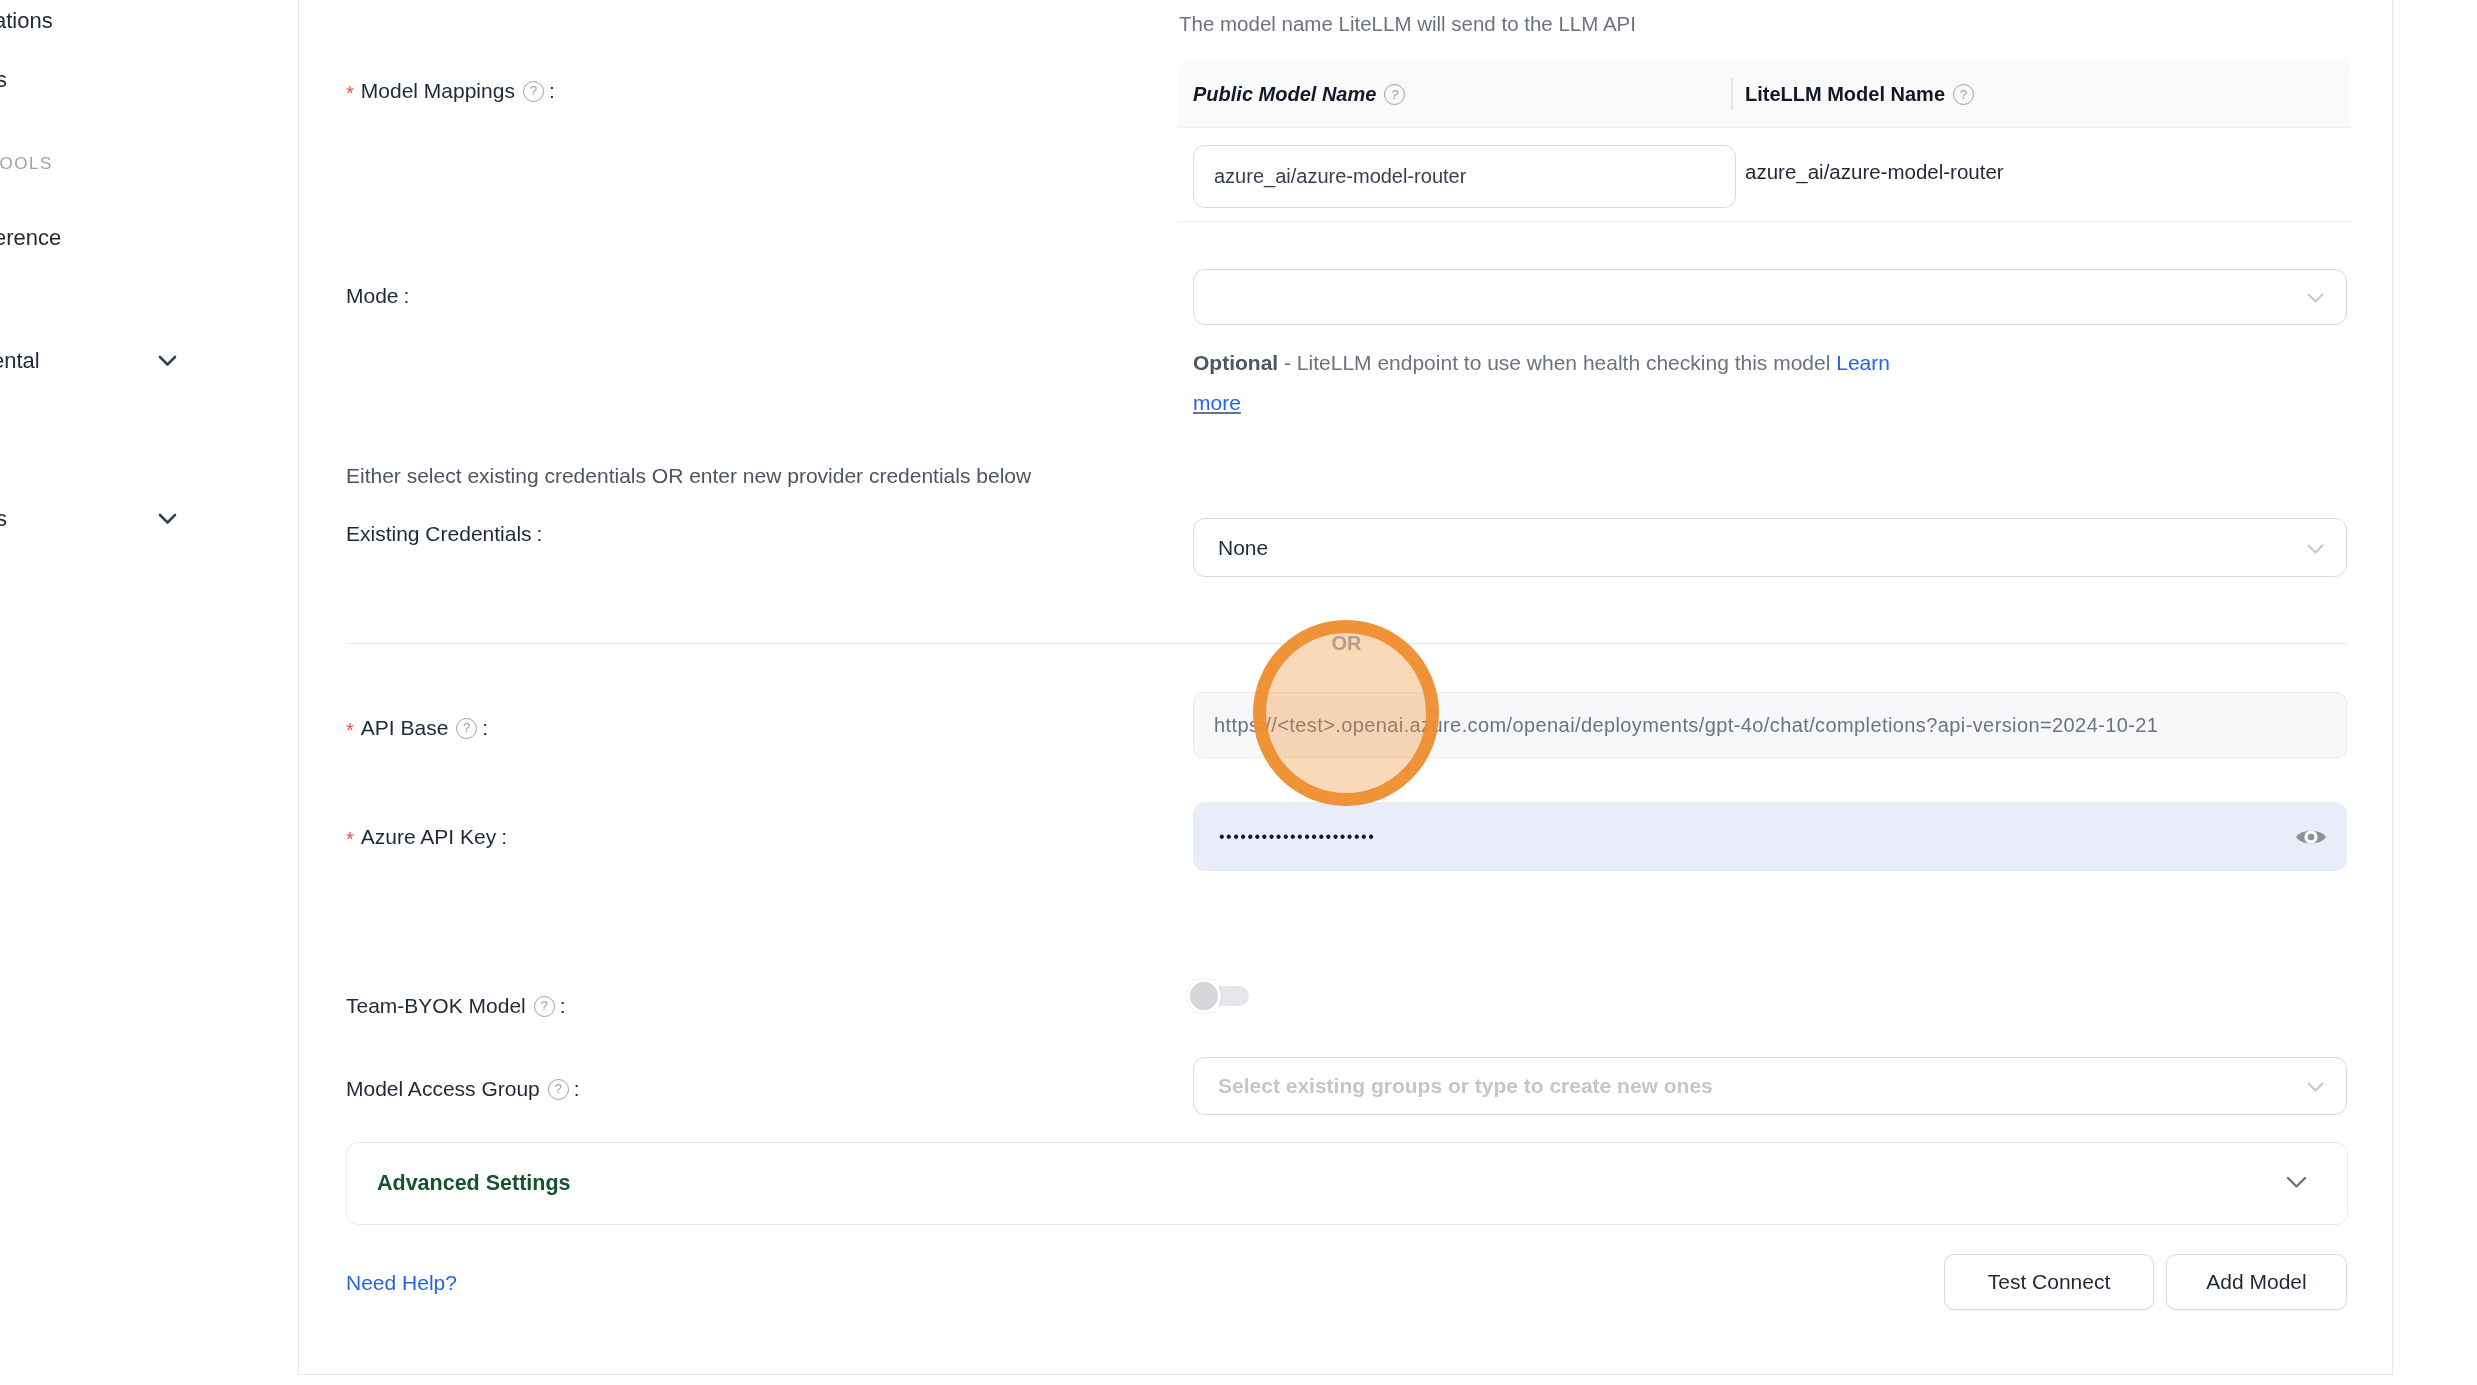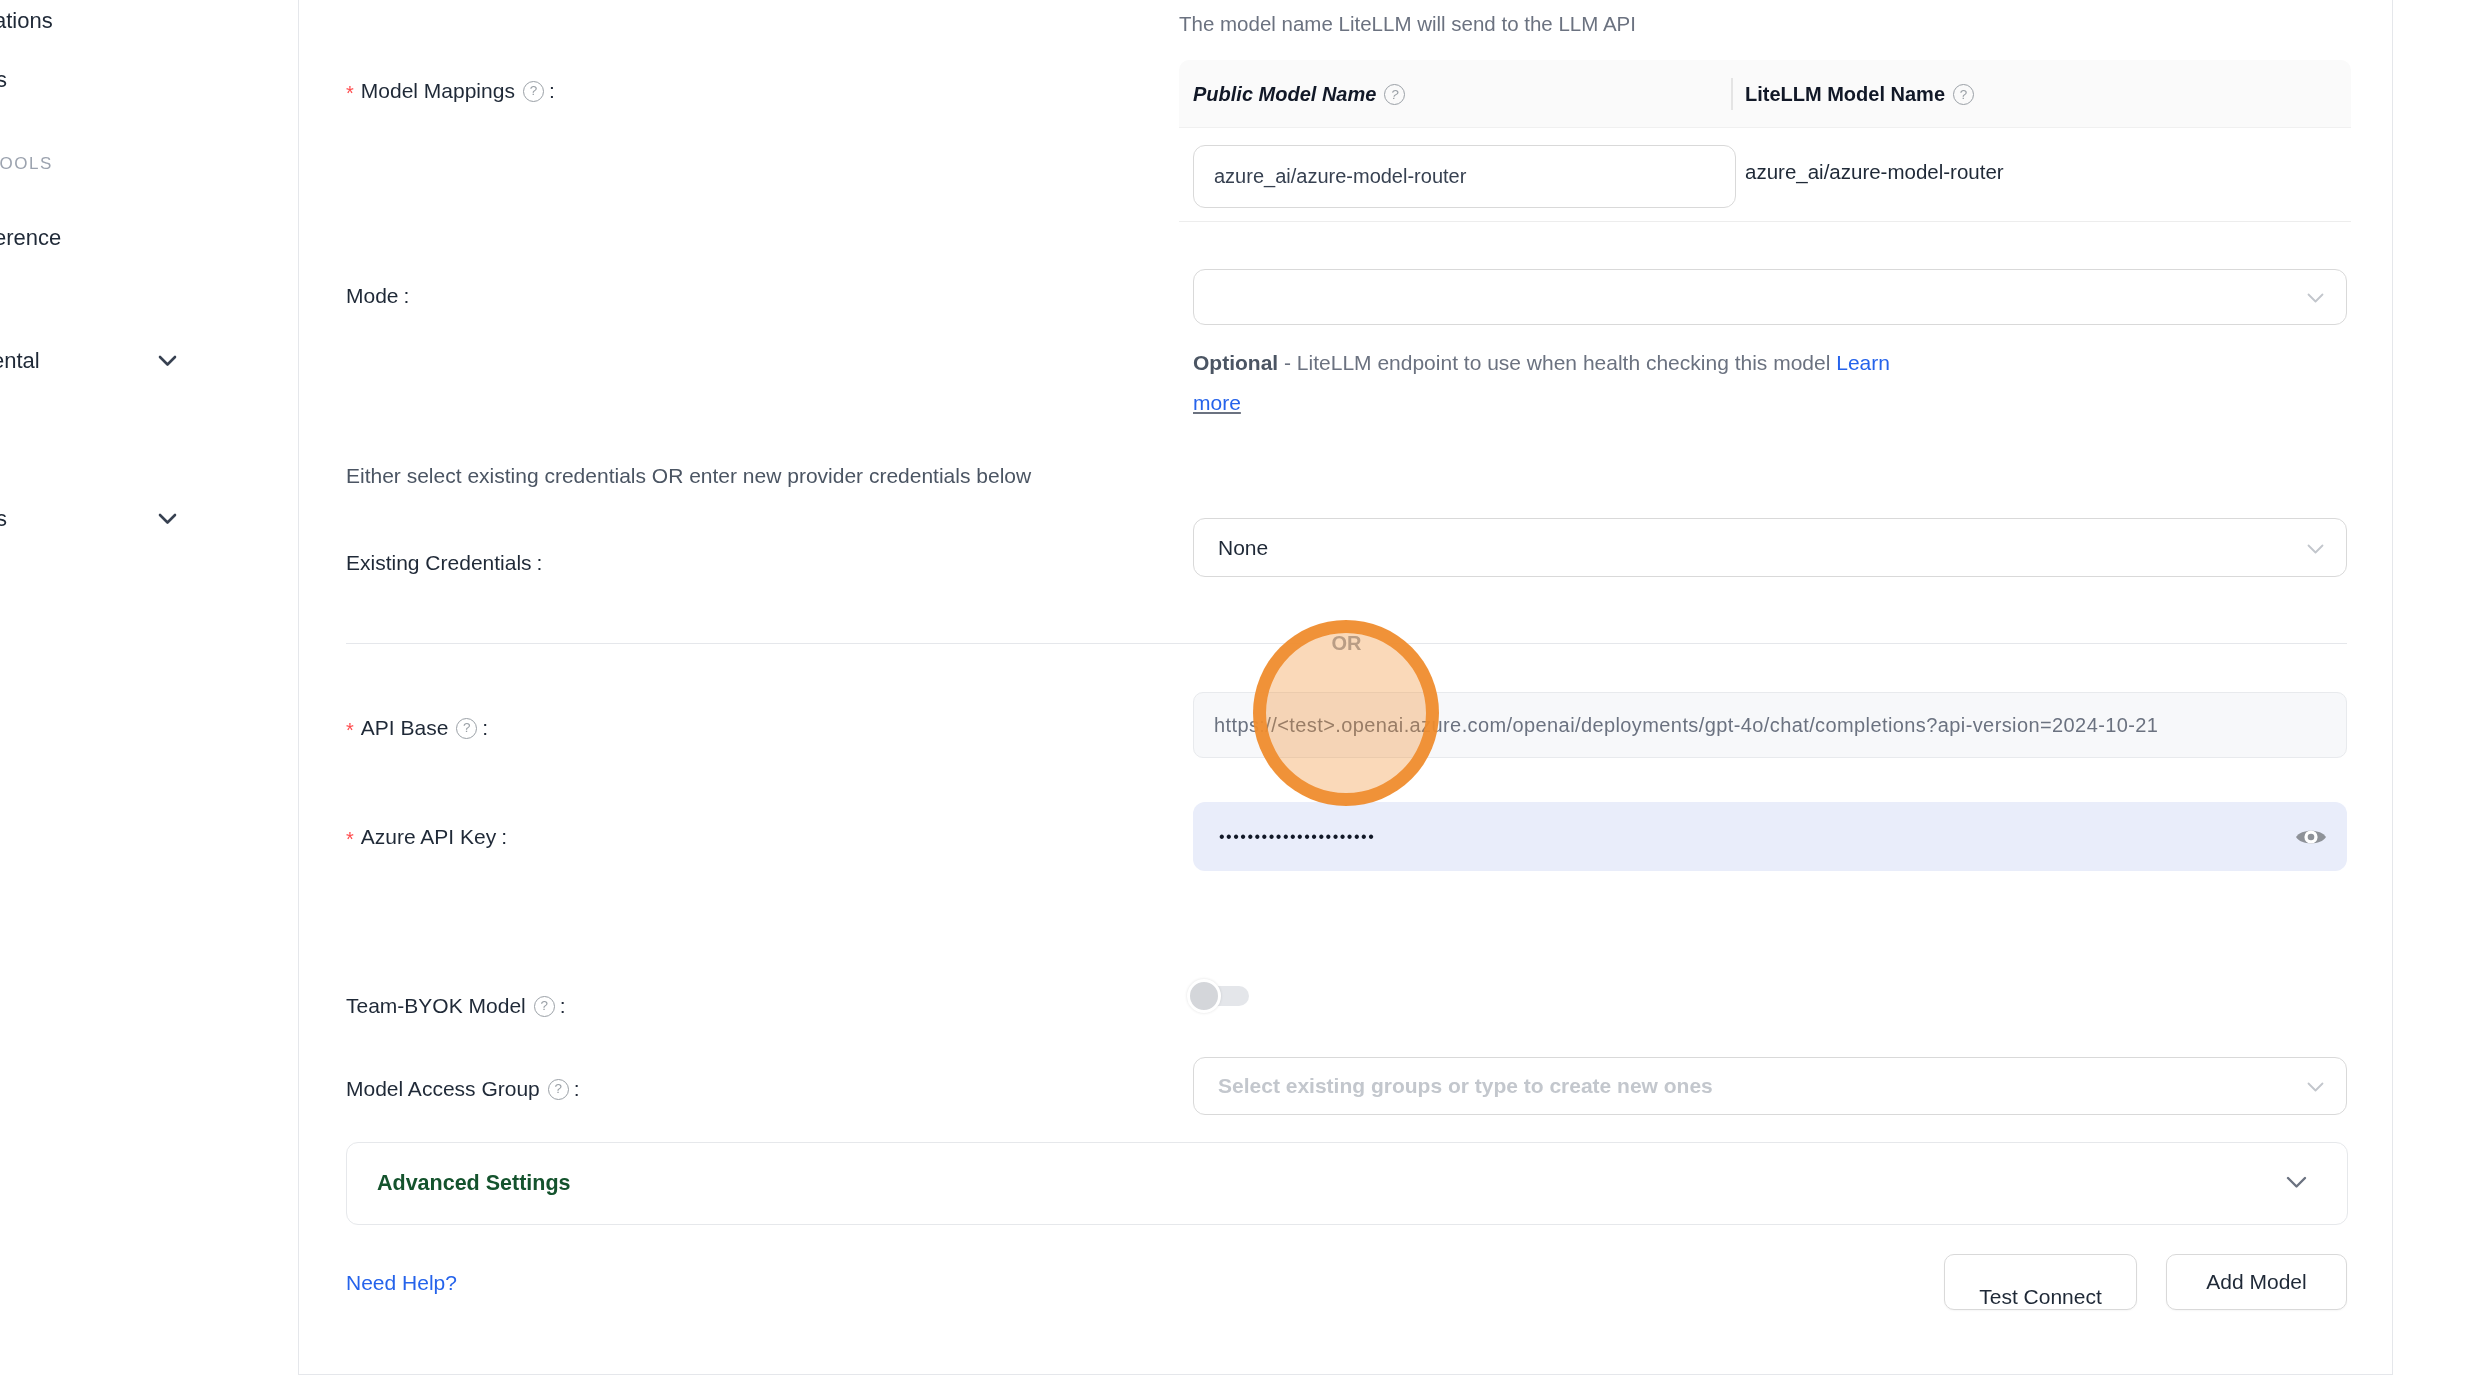--- a/index.html
+++ b/index.html
@@ -154,21 +154,21 @@
       <span>- LiteLLM endpoint to use when health checking this model</span>
       <span> </span>
       <a class="bluelink">Learn</a>
     </div>
     <div class="abs helpline" style="left:894px;top:388px;text-decoration:underline;">
       <a class="bluelink">more</a>
     </div>
 
     <div class="abs instruction" style="left:47px;top:464px;">Either select existing credentials OR enter new provider credentials below</div>
 
-    <div class="abs label" style="left:47px;top:547px;justify-content:space-between;">
+    <div class="abs label" style="left:47px;top:518px;justify-content:space-between;">
       <span>Existing Credentials</span>
       <span class="colon">:</span>
     </div>
     <div class="select" style="left:894px;top:518px;width:1154px;height:59px;">
       <span>None</span>
       <span class="chev">
         <svg width="17" height="11" viewBox="0 0 17 11">
             <path d="M1.5 1.5l7 7 7-7" fill="none" stroke="#c2c6cc" stroke-width="1.8" stroke-linecap="round" stroke-linejoin="round"></path>
           </svg>
       </span>
@@ -234,21 +234,21 @@
     <div id="advanced">
       <div class="adv-label">Advanced Settings</div>
       <span class="chev">
         <svg width="21" height="13" viewBox="0 0 21 13">
             <path d="M2 2l8.5 8.5L19 2" fill="none" stroke="#6b7280" stroke-width="2.4" stroke-linecap="round" stroke-linejoin="round"></path>
           </svg>
       </span>
     </div>
 
     <a id="need-help" class="bluelink">Need Help?</a>
-    <div class="btn" style="left:1645px;width:193px;align-items:flex-end;">
+    <div class="btn" style="left:1645px;width:210px;">
       <span>Test Connect</span>
     </div>
     <div class="btn" style="left:1867px;width:181px;">
       <span>Add Model</span>
     </div>
 
   </div>
 </div>
 
 </body></html>

